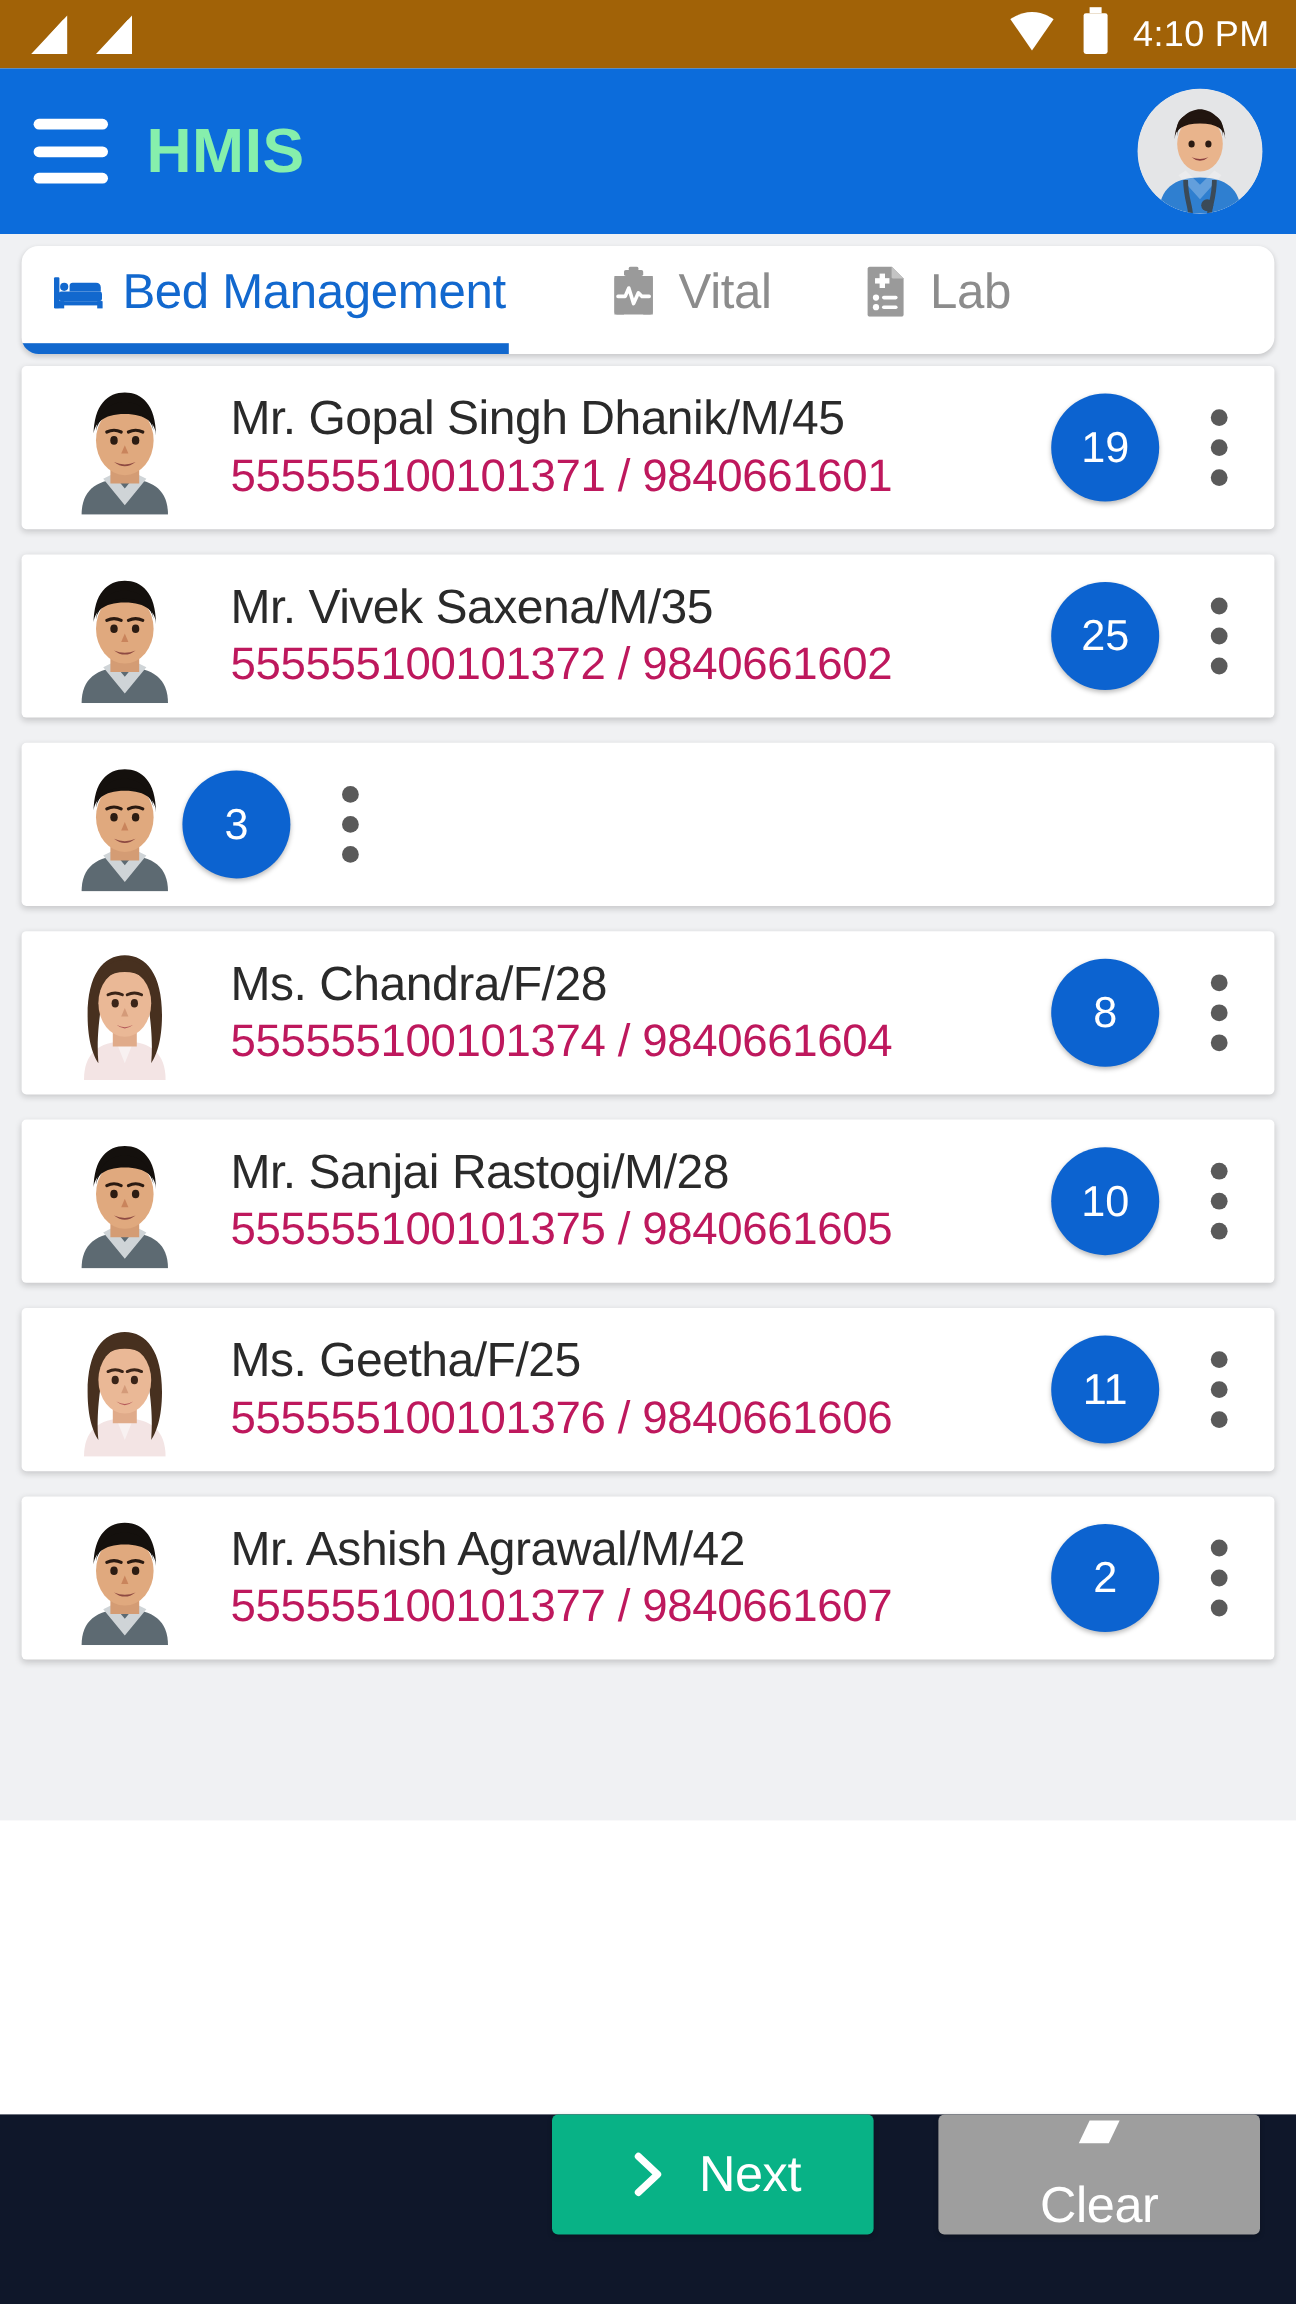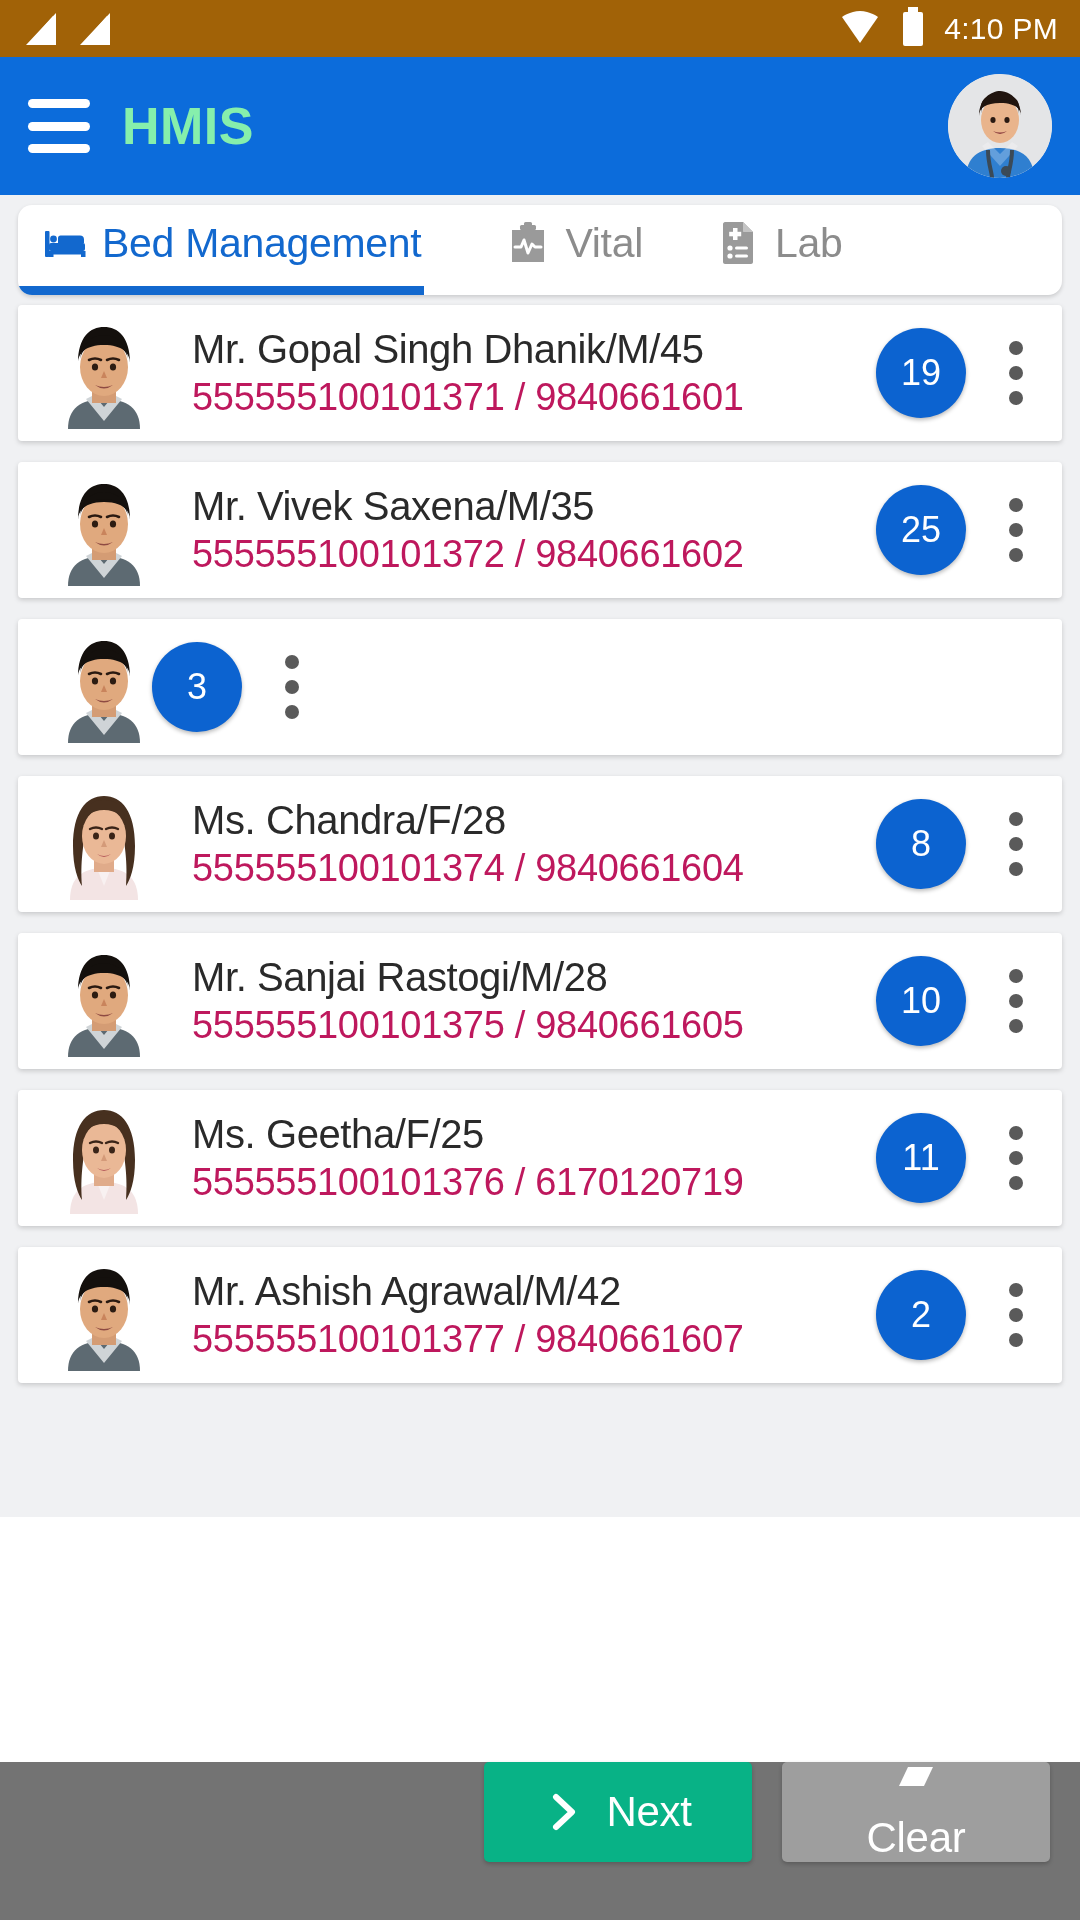--- a/index.html
+++ b/index.html
@@ -182,26 +182,26 @@
     width:14px; height:14px;
     border-radius:50%;
     background:#5a5a5a;
   }
 
   
   #footer {
     position:absolute;
     left:0; right:0; bottom:0;
     height:auto;
-    background:#737373;
+    background:#0f172a;
     padding:0 30px 58px 30px;
     display:flex;
     justify-content:flex-end;
     align-items:center;
-    gap:30px;
+    gap:54px;
   }
   .footer-btn {
     height:100px;
     min-width:268px;
     border:none;
     border-radius:5px;
     color:#ffffff;
     font-size:42px;
     font-family:"Liberation Sans", sans-serif;
     display:flex;
@@ -477,21 +477,21 @@
           <ellipse cx="40" cy="48" rx="3" ry="3.6" fill="#3a2418"></ellipse>
           <ellipse cx="56" cy="48" rx="3" ry="3.6" fill="#3a2418"></ellipse>
           <path d="M34 41 Q40 38 46 41" stroke="#3a2418" stroke-width="2.4" fill="none" stroke-linecap="round"></path>
           <path d="M50 41 Q56 38 62 41" stroke="#3a2418" stroke-width="2.4" fill="none" stroke-linecap="round"></path>
           <path d="M48 52 L45 59 L51 59 Z" fill="#d49a79"></path>
           <path d="M41 66 Q48 72 55 66 Q48 70 41 66 Z" fill="#b55a5a"></path>
         </svg>
       </div>
       <div class="p-info">
         <div class="p-name">Ms. Geetha/F/25</div>
-        <div class="p-meta">555555100101376 / 6170120719</div>
+        <div class="p-meta">555555100101376 / 9840661606</div>
       </div>
       <div class="p-badge">11</div>
       <div class="p-menu">
         <i></i>
         <i></i>
         <i></i>
       </div>
     </div>
     <div class="patient-card">
       <div class="p-avatar">

